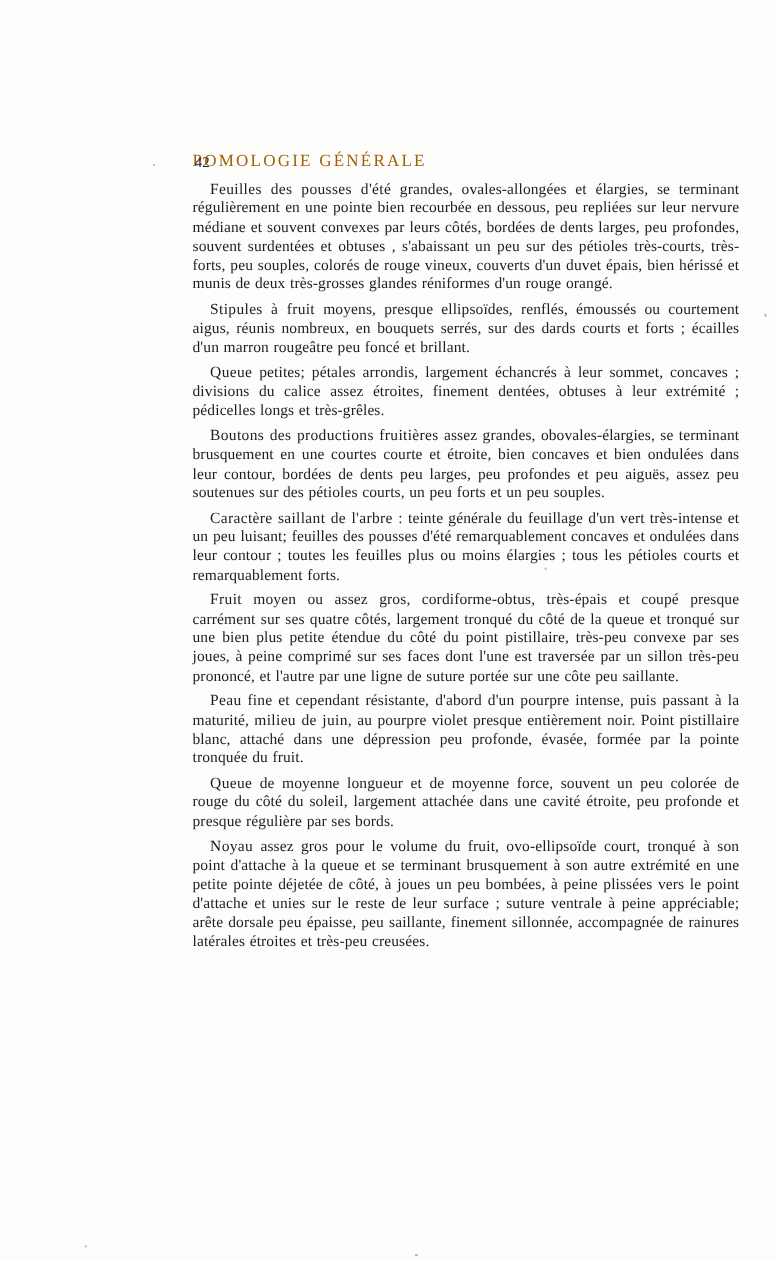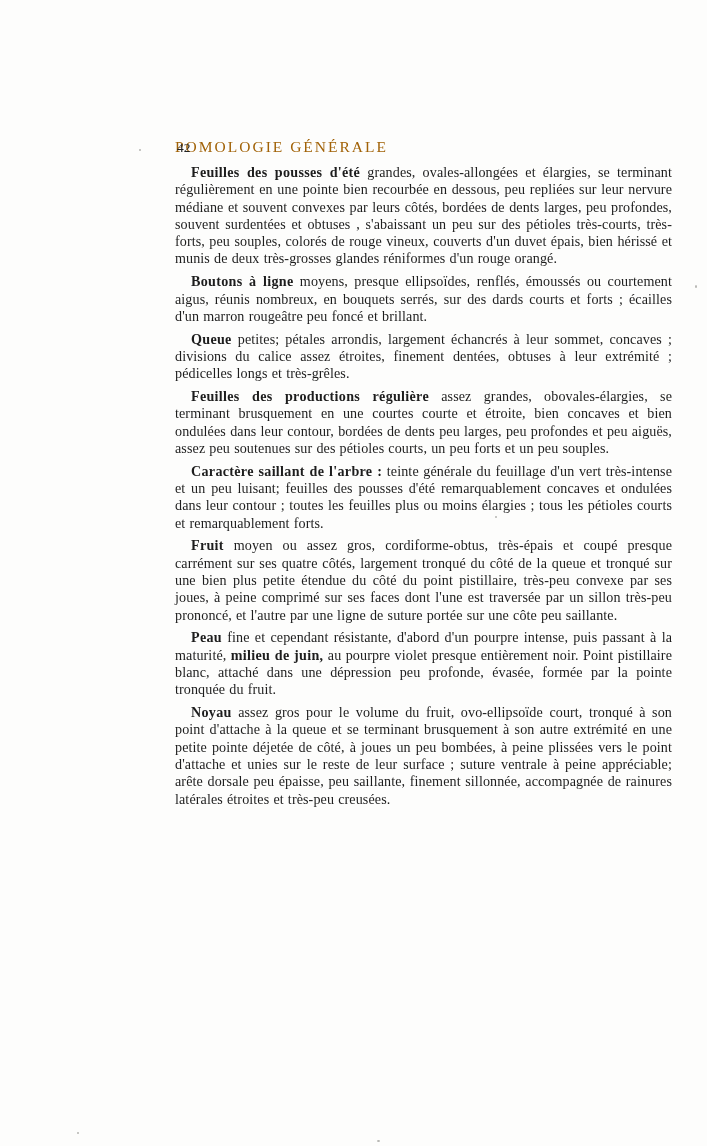--- a/index.html
+++ b/index.html
@@ -47,21 +47,21 @@
     font-size: 14.1px;
     line-height: 17.3px;
     word-spacing: 0.5px;
     letter-spacing: 0.1px;
   }
   .para {
     margin: 0 0 5.5px 0;
     text-indent: 16px;
   }
   .lead {
-    font-weight: bold;
+    font-weight: normal;
     letter-spacing: 0.3px;
   }
   .speck {
     position: absolute;
     background: #7a7a74;
     border-radius: 50%;
     opacity: 0.55;
   }
 </style>
 </head>
@@ -69,26 +69,27 @@
 
 <div class="page">
 
   <header class="running-head">
     <span class="page-num">42</span>
     <span class="head-title">POMOLOGIE GÉNÉRALE</span>
   </header>
 
   <main class="text-column">
       <p class="para"><span class="lead">Feuilles des pousses d'été</span><span class="body-run"> grandes, ovales-allongées et élargies, se terminant régulièrement en une pointe bien recourbée en dessous, peu repliées sur leur nervure médiane et souvent convexes par leurs côtés, bordées de dents larges, peu profondes, souvent surdentées et obtuses&nbsp;, s'abaissant un peu sur des pétioles très-courts, très-forts, peu souples, colorés de rouge vineux, couverts d'un duvet épais, bien hérissé et munis de deux très-grosses glandes réniformes d'un rouge orangé.</span></p>
-      <p class="para"><span class="lead">Boutons à ligne</span><span class="body-run"> moyens, presque ellipsoïdes, renflés, émoussés ou courtement aigus, réunis nombreux, en bouquets serrés, sur des dards courts et forts&nbsp;; écailles d'un marron rougeâtre peu foncé et brillant.</span></p>
+      <p class="para"><span class="lead">Stipules à fruit</span><span class="body-run"> moyens, presque ellipsoïdes, renflés, émoussés ou courtement aigus, réunis nombreux, en bouquets serrés, sur des dards courts et forts&nbsp;; écailles d'un marron rougeâtre peu foncé et brillant.</span></p>
       <p class="para"><span class="lead">Queue</span><span class="body-run"> petites; pétales arrondis, largement échancrés à leur sommet, concaves&nbsp;; divisions du calice assez étroites, finement dentées, obtuses à leur extrémité&nbsp;; pédicelles longs et très-grêles.</span></p>
-      <p class="para"><span class="lead">Feuilles des productions régulière</span><span class="body-run"> assez grandes, obovales-élargies, se terminant brusquement en une courtes courte et étroite, bien concaves et bien ondulées dans leur contour, bordées de dents peu larges, peu profondes et peu aiguës, assez peu soutenues sur des pétioles courts, un peu forts et un peu souples.</span></p>
+      <p class="para"><span class="lead">Boutons des productions fruitières</span><span class="body-run"> assez grandes, obovales-élargies, se terminant brusquement en une courtes courte et étroite, bien concaves et bien ondulées dans leur contour, bordées de dents peu larges, peu profondes et peu aiguës, assez peu soutenues sur des pétioles courts, un peu forts et un peu souples.</span></p>
       <p class="para"><span class="lead">Caractère saillant de l'arbre&nbsp;:</span><span class="body-run"> teinte générale du feuillage d'un vert très-intense et un peu luisant; feuilles des pousses d'été remarquablement concaves et ondulées dans leur contour&nbsp;; toutes les feuilles plus ou moins élargies&nbsp;; tous les pétioles courts et remarquablement forts.</span></p>
       <p class="para"><span class="lead">Fruit</span><span class="body-run"> moyen ou assez gros, cordiforme-obtus, très-épais et coupé presque carrément sur ses quatre côtés, largement tronqué du côté de la queue et tronqué sur une bien plus petite étendue du côté du point pistillaire, très-peu convexe par ses joues, à peine comprimé sur ses faces dont l'une est traversée par un sillon très-peu prononcé, et l'autre par une ligne de suture portée sur une côte peu saillante.</span></p>
       <p class="para"><span class="lead">Peau</span><span class="body-run"> fine et cependant résistante, d'abord d'un pourpre intense, puis passant à la maturité, </span><span class="lead">milieu de juin,</span><span class="body-run"> au pourpre violet presque entièrement noir. Point pistillaire blanc, attaché dans une dépression peu profonde, évasée, formée par la pointe tronquée du fruit.</span></p>
+      <p class="para"><span class="lead">Queue</span><span class="body-run"> de moyenne longueur et de moyenne force, souvent un peu colorée de rouge du côté du soleil, largement attachée dans une cavité étroite, peu profonde et presque régulière par ses bords.</span></p>
       <p class="para"><span class="lead">Noyau</span><span class="body-run"> assez gros pour le volume du fruit, ovo-ellipsoïde court, tronqué à son point d'attache à la queue et se terminant brusquement à son autre extrémité en une petite pointe déjetée de côté, à joues un peu bombées, à peine plissées vers le point d'attache et unies sur le reste de leur surface&nbsp;; suture ventrale à peine appréciable; arête dorsale peu épaisse, peu saillante, finement sillonnée, accompagnée de rainures latérales étroites et très-peu creusées.</span></p>
     </main>
 
   <span class="speck" style="left:139px; top:149px; width:2px; height:2px;"></span>
   <span class="speck" style="left:695px; top:285px; width:2px; height:3px;"></span>
   <span class="speck" style="left:495px; top:516px; width:2px; height:2px;"></span>
   <span class="speck" style="left:77px; top:1132px; width:2px; height:2px;"></span>
   <span class="speck" style="left:377px; top:1140px; width:3px; height:2px;"></span>
 
 </div>

